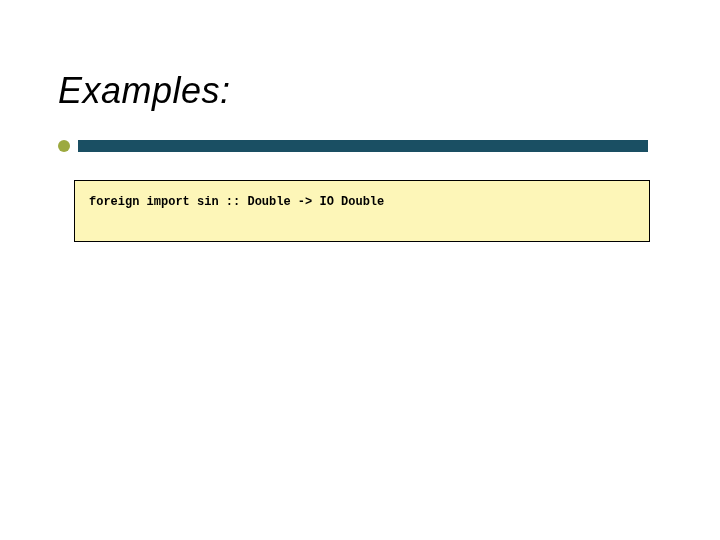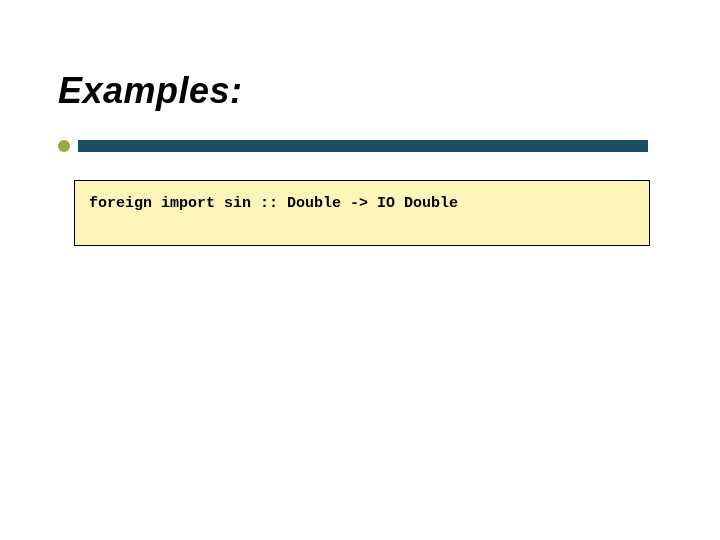--- a/index.html
+++ b/index.html
@@ -15,21 +15,21 @@
     position: relative;
     width: 720px;
     height: 540px;
     box-sizing: border-box;
   }
   .title {
     position: absolute;
     left: 58px;
     top: 70px;
     font-size: 36px;
-    font-weight: bold;
+    font-weight: normal;
     font-style: italic;
     color: #000000;
     letter-spacing: 0.5px;
   }
   .bullet {
     position: absolute;
     left: 58px;
     top: 140px;
     width: 12px;
     height: 12px;
@@ -49,21 +49,21 @@
     left: 74px;
     top: 180px;
     width: 576px;
     box-sizing: border-box;
     background: #fdf6b8; 
     border: 1px solid #000000;
     padding: 14px 14px 14px 14px;
   }
   .code-line {
     font-family: "Courier New", Courier, monospace;
-    font-size: 15px;
+    font-size: 12px;
     font-weight: bold;
     color: #000000;
     white-space: pre;
     line-height: 1.2;
     margin: 0;
   }
   .code-gap {
     height: 18px;
   }
 </style>

